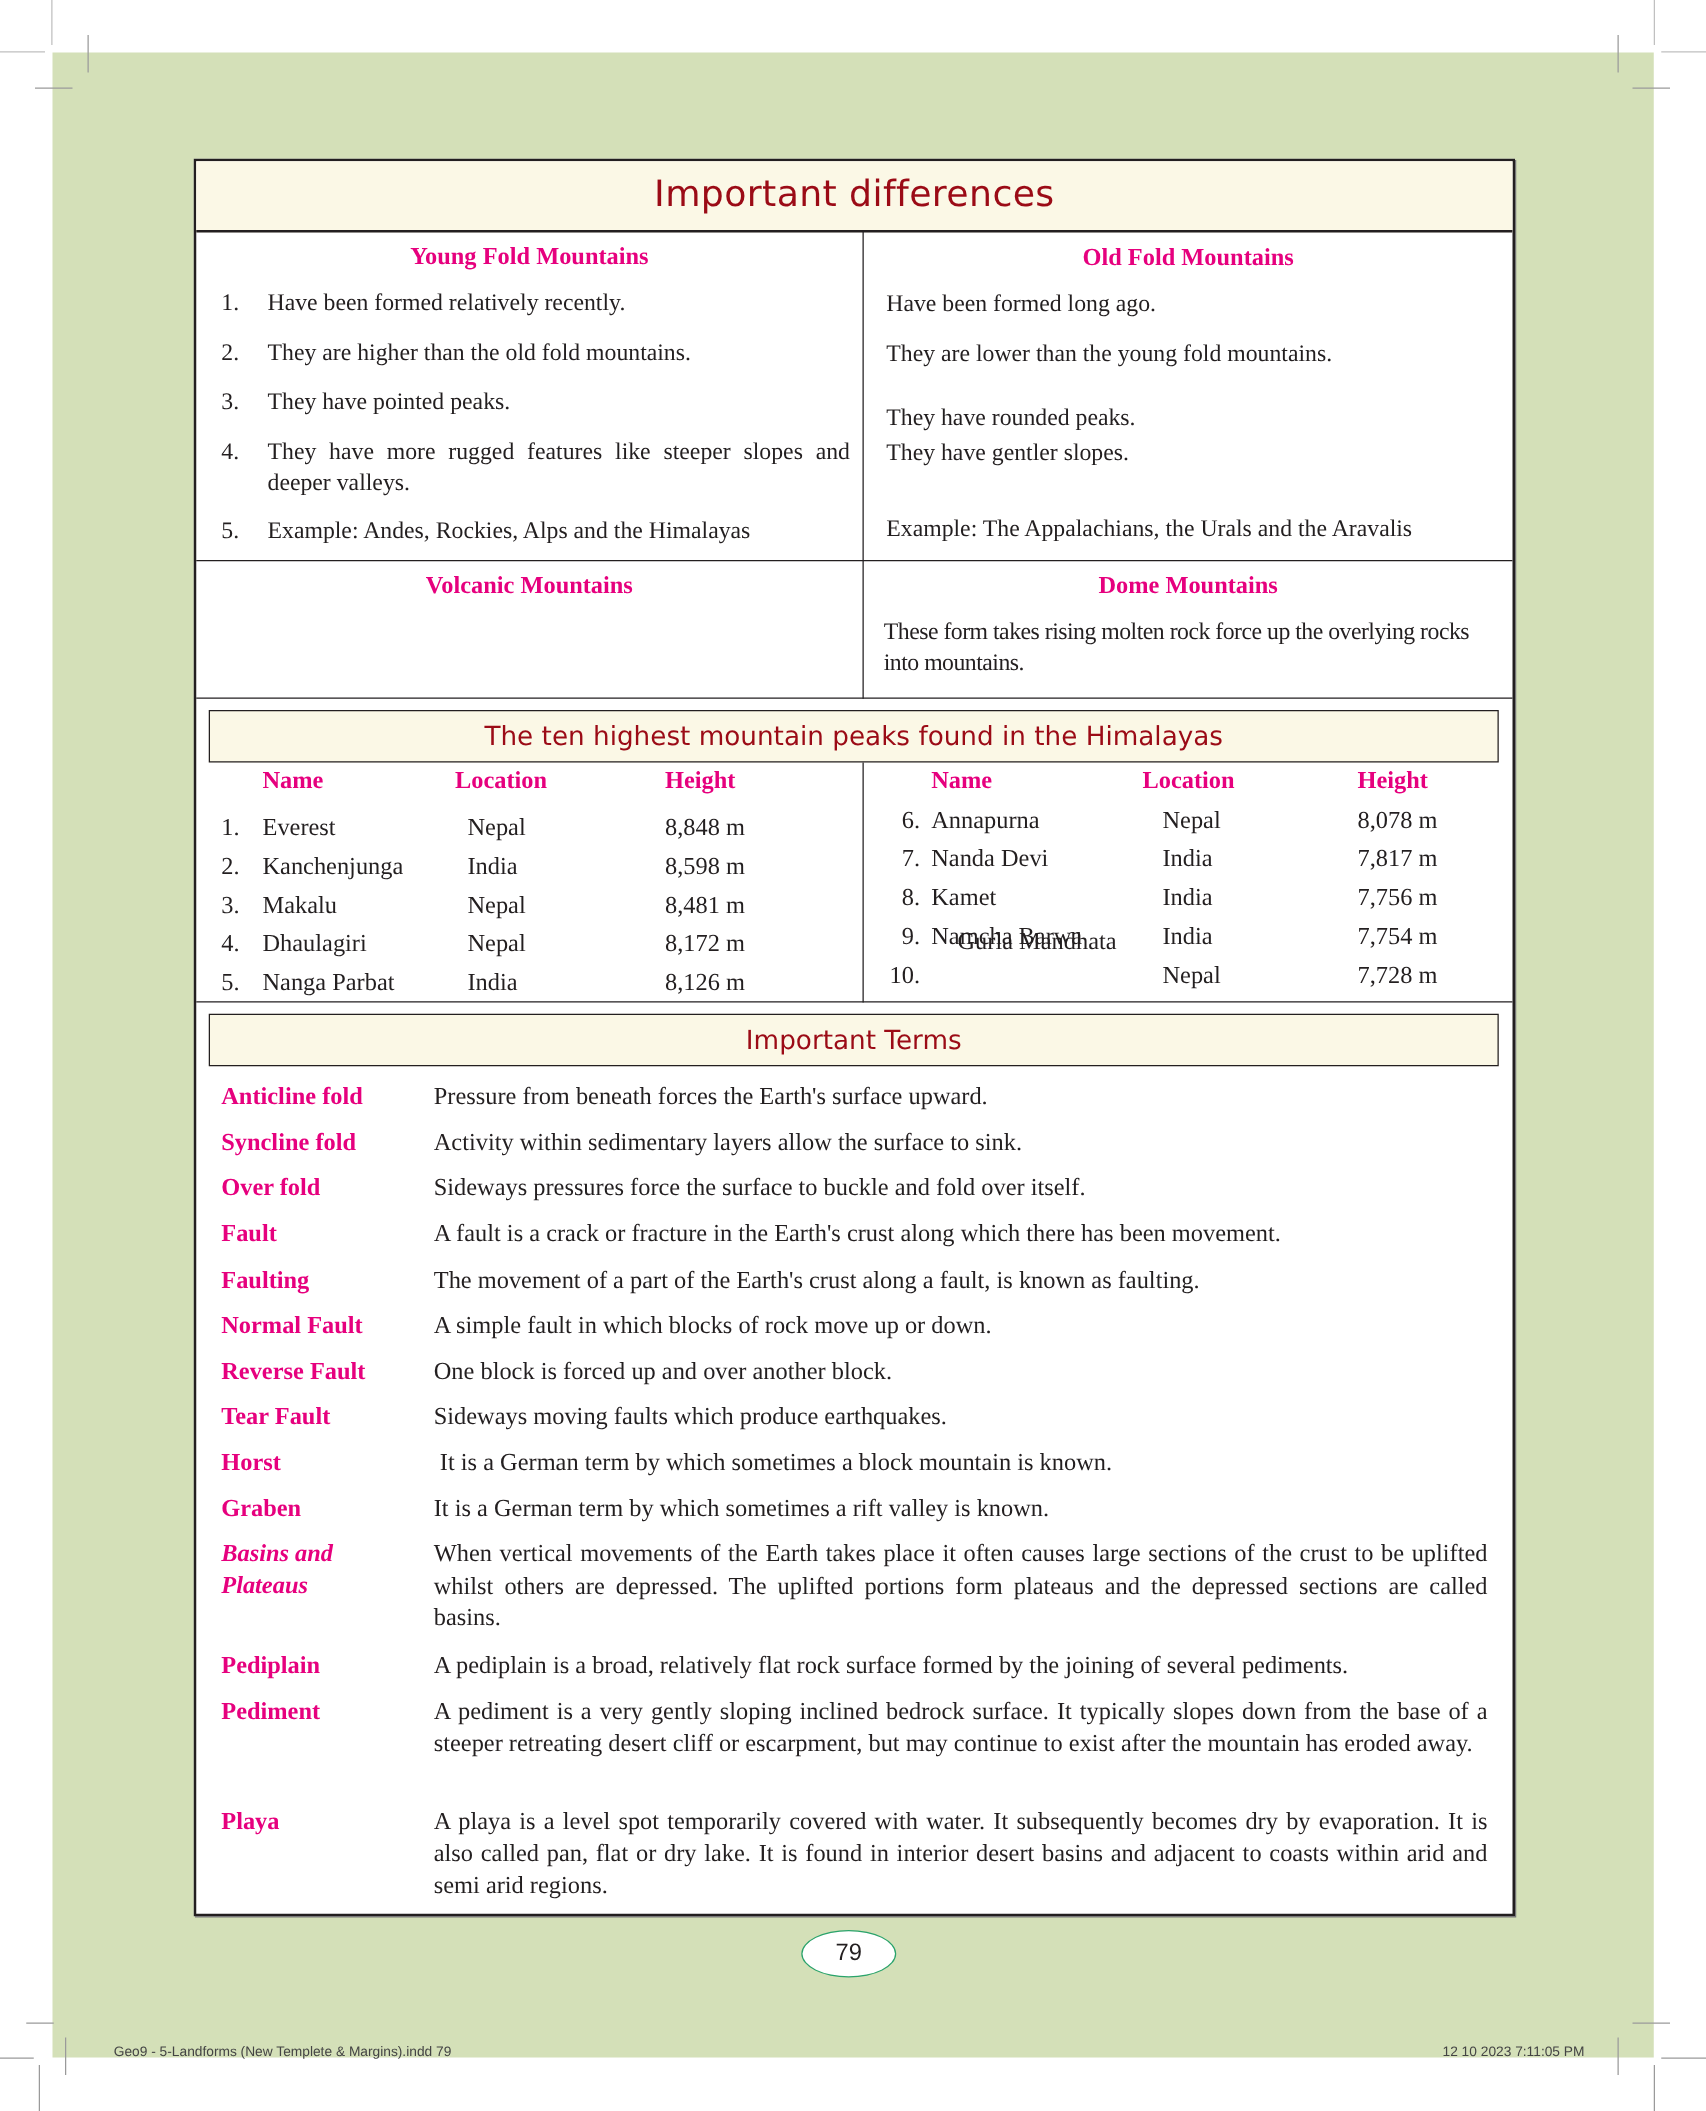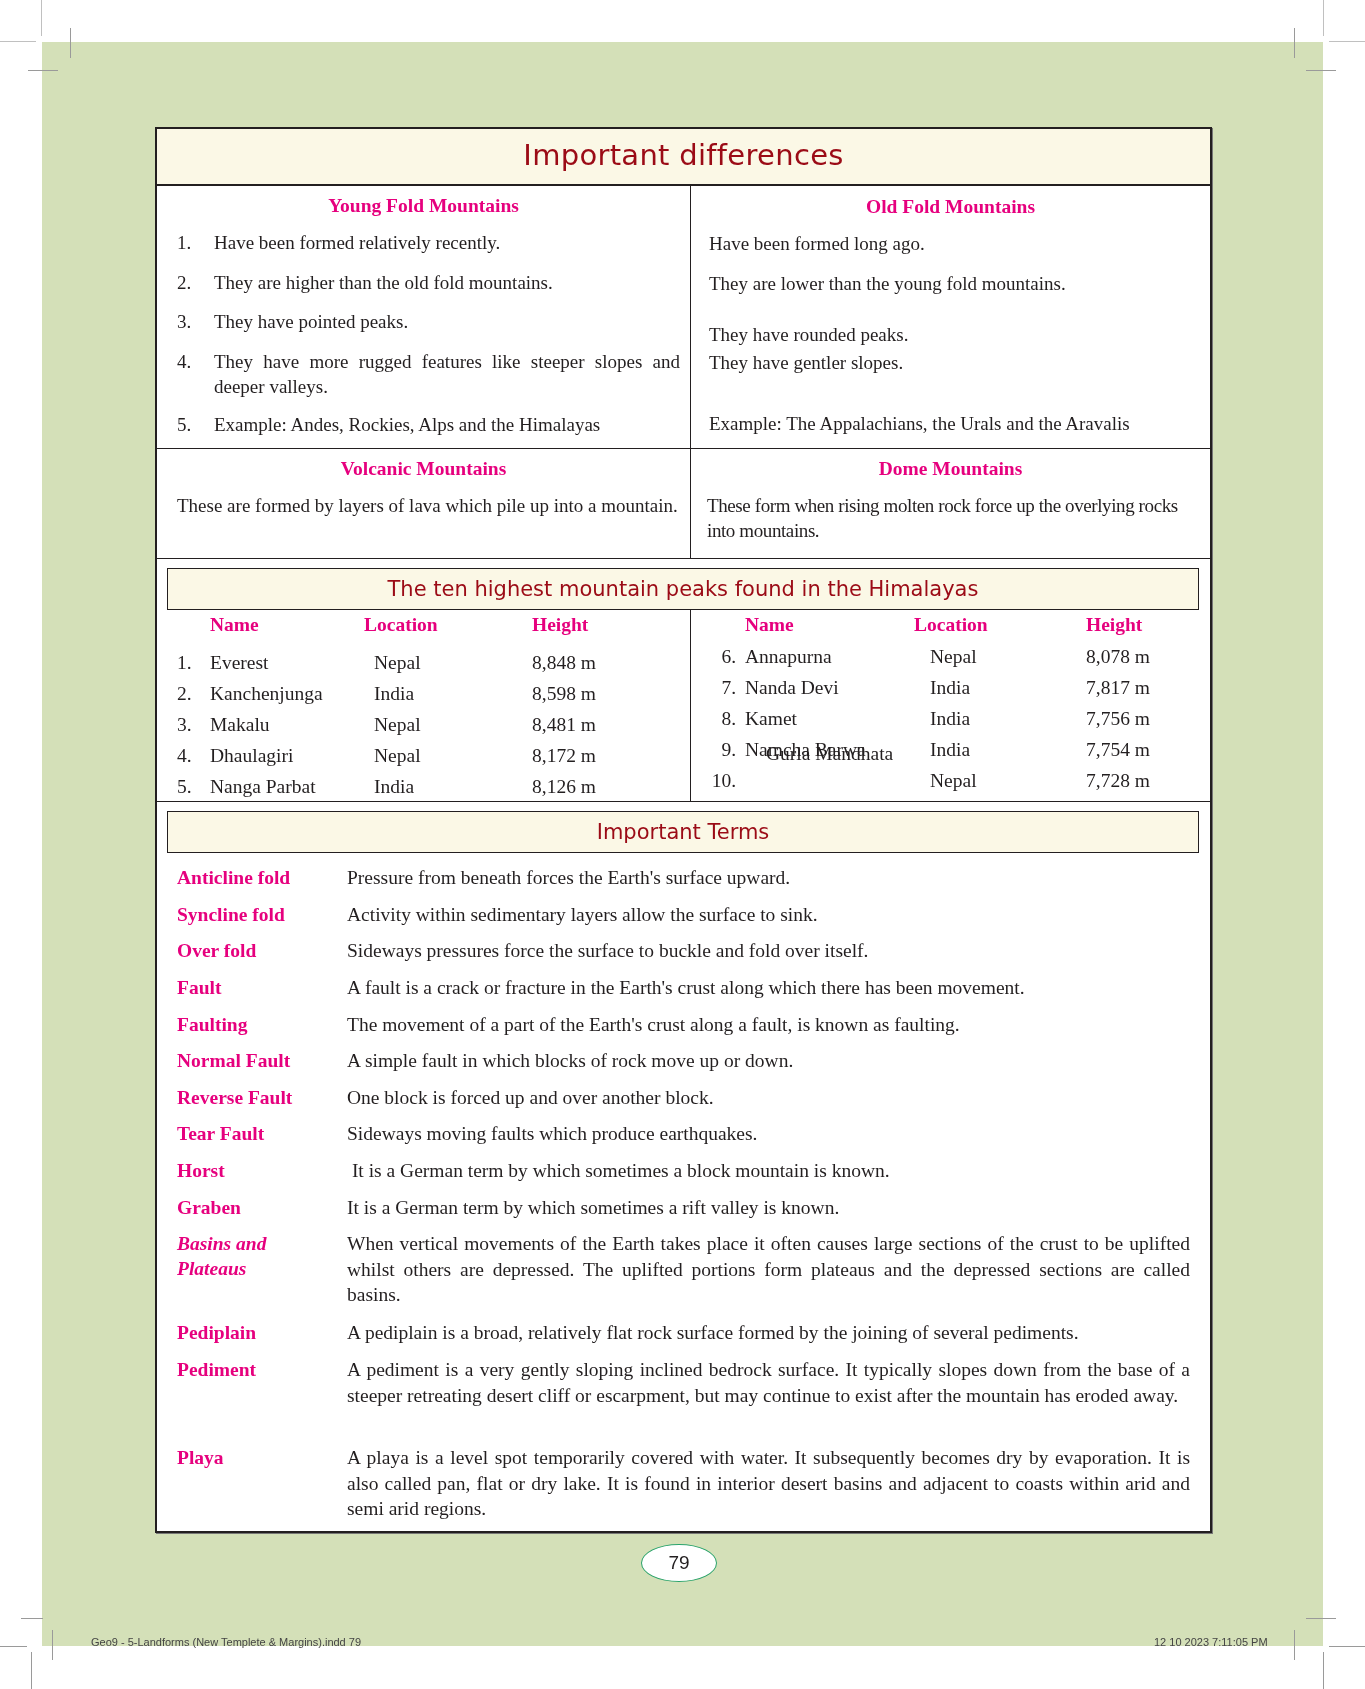--- a/index.html
+++ b/index.html
@@ -94,23 +94,22 @@
     <div class="txt" style="left:552px;top:102px;">Have been formed long ago.</div>
     <div class="txt" style="left:552px;top:142px;">They are lower than the young fold mountains.</div>
     <div class="txt" style="left:552px;top:181px;margin-top:12px;">They have rounded peaks.</div>
     <div class="txt" style="left:552px;top:221px;">They have gentler slopes.</div>
     <div class="txt" style="left:552px;top:282px;">Example: The Appalachians, the Urals and the Aravalis</div>
   </div>
 
   <div class="hline" style="top:319px;"></div>
 
   <div class="sec-title pink" style="left:0;width:533px;top:329px;">Volcanic Mountains</div>
-  <div class="txt just" style="left:20px;top:364px;width:503px;">These are formed by layers of lava which pile up into a mountain.</div>
   <div class="sec-title pink" style="left:534px;width:519px;top:329px;">Dome Mountains</div>
-  <div class="txt" style="left:550px;top:364px;width:490px;letter-spacing:-0.4px;">These form when rising molten rock force up the overlying rocks into mountains.</div>
+  <div class="txt" style="left:550px;top:364px;width:490px;letter-spacing:-0.4px;">These form takes rising molten rock force up the overlying rocks into mountains.</div>
 
   <div class="hline" style="top:429px;"></div>
 
   <div class="banner small" style="left:10px;top:439px;width:1030px;">The ten highest mountain peaks found in the Himalayas</div>
 
   <div class="vline" style="left:533px;top:481px;height:192px;"></div>
 
   <div>
     <div class="tbl-h pink" style="left:53px;top:485px;">Name</div>
     <div class="tbl-h pink" style="left:207px;top:485px;">Location</div>

